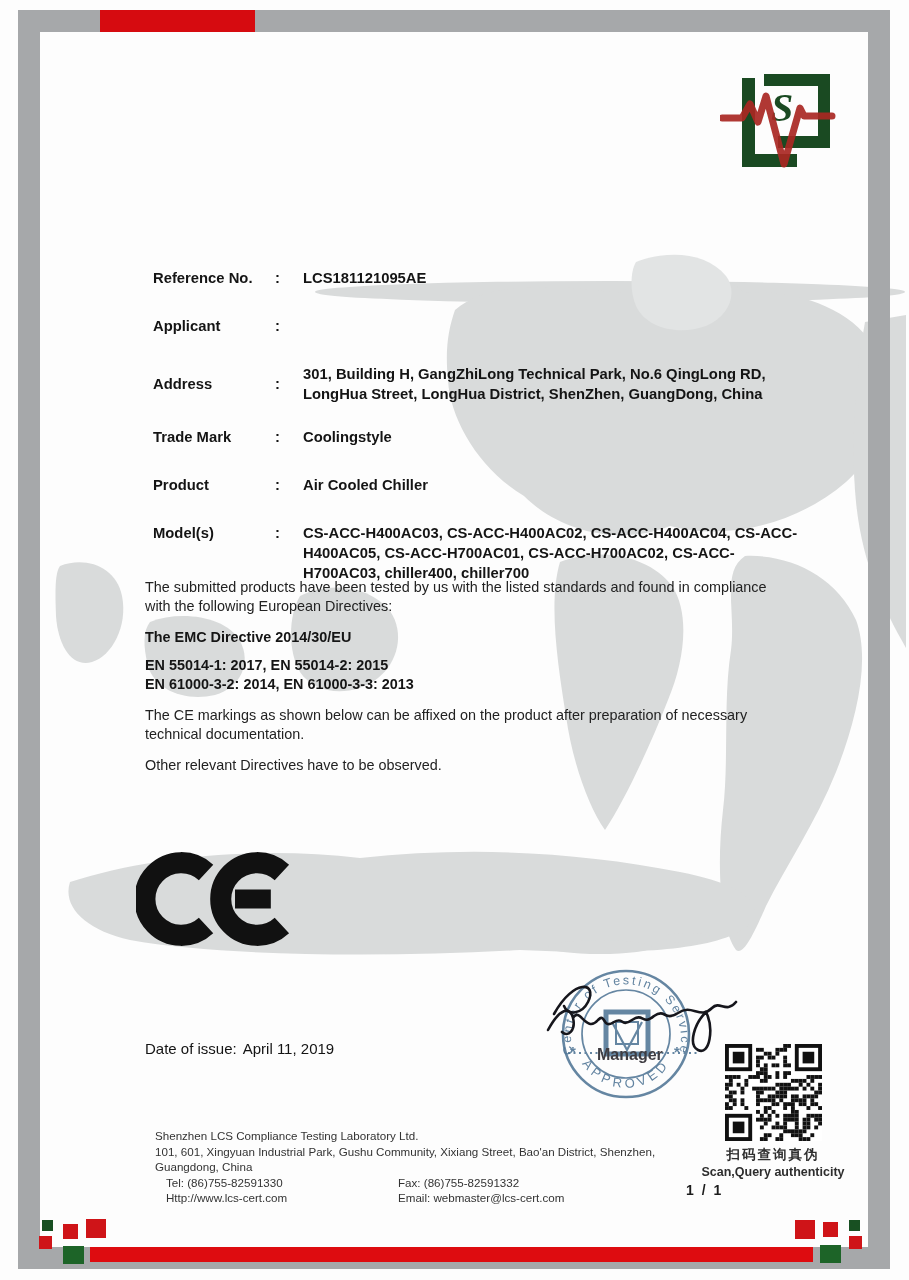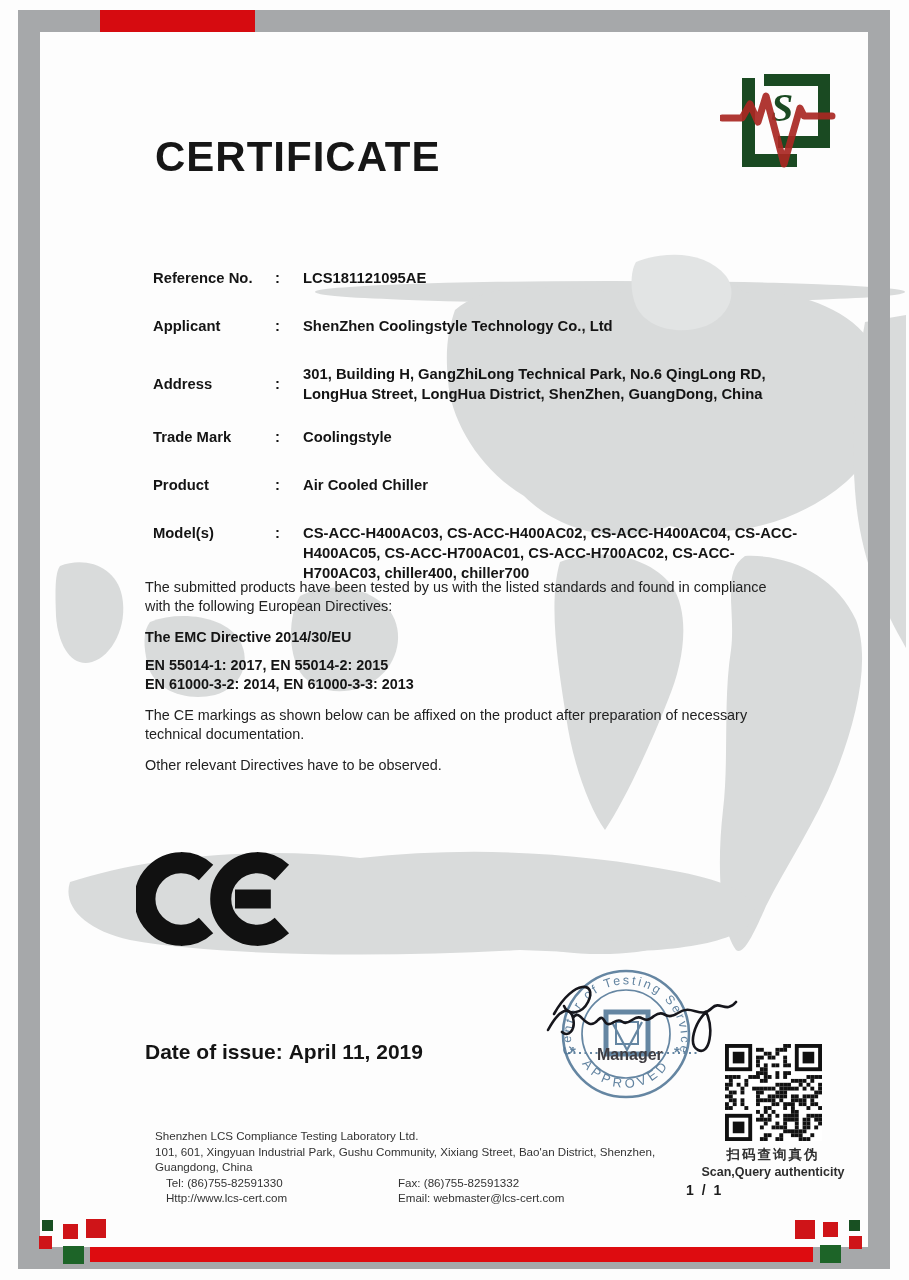--- a/index.html
+++ b/index.html
@@ -50,21 +50,21 @@
 
   
   .ce{position:absolute;left:136px;top:846px;}
 
   
   .stamp{position:absolute;left:546px;top:956px;width:170px;height:160px;}
   .manager{position:absolute;left:51px;top:90px;font-size:16px;font-weight:bold;color:#3f3d42;}
   .signature{position:absolute;left:540px;top:968px;}
 
   
-  .dateline{position:absolute;left:145px;top:1040px;font-size:21px;font-weight:bold;color:#141414;}
+  .dateline{position:absolute;left:145px;top:1040px;font-size:15px;font-weight:normal;color:#141414;}
   .dateline span{margin-right:6px;}
 
   
   .qrblock{position:absolute;left:698px;top:1044px;width:150px;text-align:center;}
   .qr{margin:0 auto;}
   .qr-cap-zh{font-size:13.5px;font-weight:bold;color:#2e2e2e;margin-top:5px;letter-spacing:2px;}
   .qr-cap-en{font-size:12.5px;font-weight:bold;color:#2e2e2e;margin-top:1px;}
 
   .pagenum{position:absolute;left:686px;top:1182px;font-size:14px;font-weight:bold;color:#1c1c1c;letter-spacing:2px;}
 
@@ -116,32 +116,30 @@
 
   <svg class="logo" width="125" height="115" viewBox="0 0 125 115">
     <g fill="#1a4a22">
       <path d="M22,12 h13 v76 h42 v13 h-55 z"></path>
       <path d="M44,8 h66 v74 h-52 v-12 h40 v-50 h-54 z"></path>
     </g>
     <text x="62" y="55" font-family="Liberation Serif, serif" font-size="40" font-weight="bold" fill="#1a4a22" text-anchor="middle" font-style="italic">S</text>
     <path d="M2,52 L22,52 L30,38 L38,56 L46,30 L64,98 L80,42 L84,50 L112,50" fill="none" stroke="#a92723" stroke-width="7" stroke-linejoin="round" stroke-linecap="round" opacity="0.92"></path>
   </svg>
 
-  <div class="title">CERTIFICATE</div>
 
   <div class="fields">
     <div class="frow mb1">
       <span class="flabel">Reference No.</span>
       <span class="fcolon">:</span>
       <span class="fvalue">LCS181121095AE</span>
     </div>
     <div class="frow mb1">
       <span class="flabel">Applicant</span>
       <span class="fcolon">:</span>
-      <span class="fvalue">ShenZhen Coolingstyle Technology Co., Ltd</span>
     </div>
     <div class="frow mb2">
       <span class="flabel">Address</span>
       <span class="fcolon">:</span>
       <span class="fvalue">301, Building H, GangZhiLong Technical Park, No.6 QingLong RD, LongHua Street, LongHua District, ShenZhen, GuangDong, China</span>
     </div>
     <div class="frow mb1">
       <span class="flabel">Trade Mark</span>
       <span class="fcolon">:</span>
       <span class="fvalue">Coolingstyle</span>

